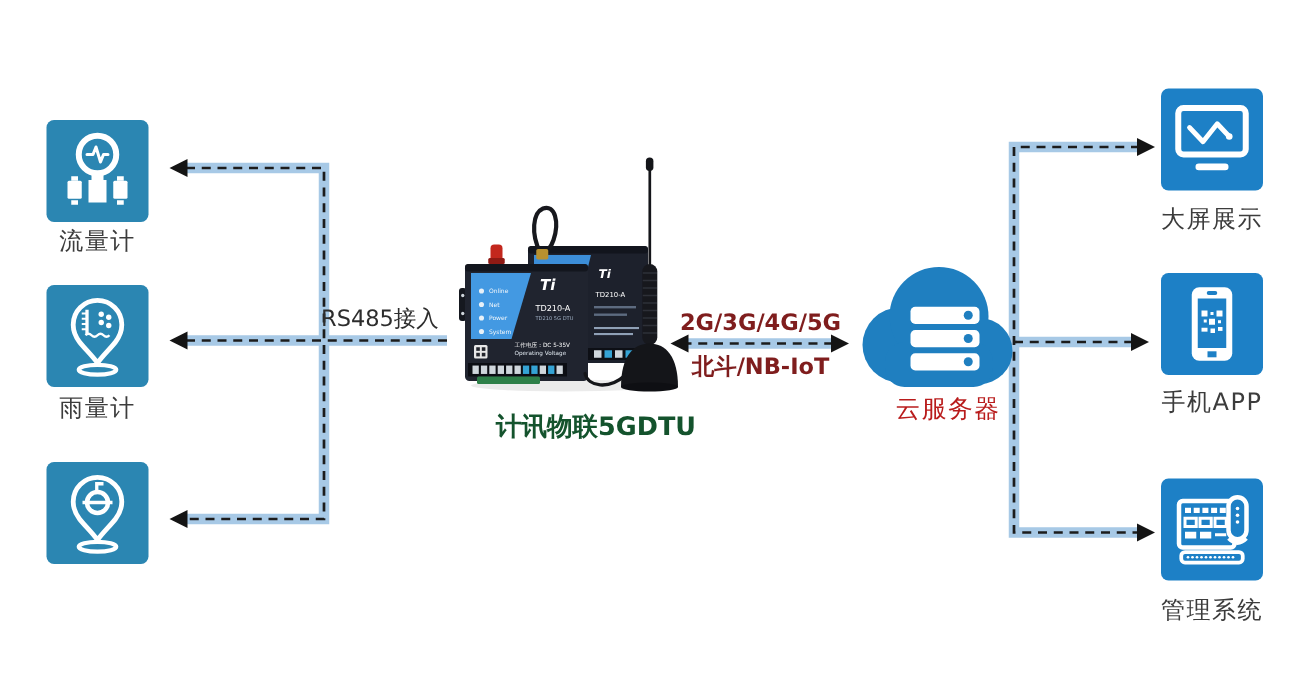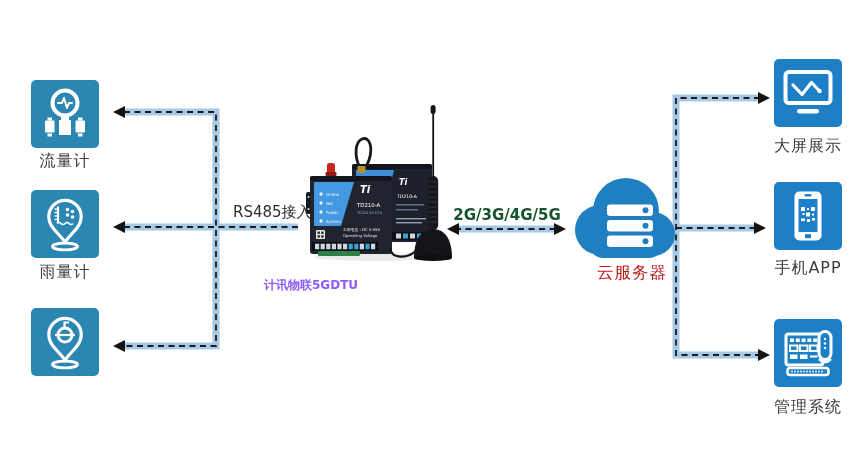--- a/index.html
+++ b/index.html
@@ -12,24 +12,24 @@
   .tile.sensor{background:#2b86b2;}
   .tile.app{background:#1d80c6;}
   .tile svg{display:block;width:68px;height:68px;}
   .lbl{
     position:absolute;text-align:center;font-size:16px;color:#3c3c3c;
     letter-spacing:1px;white-space:nowrap;
   }
   .lbl.sensor-lbl{left:11px;width:108px;}
   .lbl.app-lbl{left:744px;width:128px;}
   .link-lbl{position:absolute;font-size:15px;color:#2d2d2d;white-space:nowrap;}
-  .link-lbl.bold{font-weight:600;color:#14532d;font-size:15px;text-align:center;left:448px;width:118px;}
+  .link-lbl.bold{font-weight:600;color:#7f1d1d;font-size:15px;text-align:center;left:448px;width:118px;}
   .gw-caption{
-    position:absolute;left:264px;top:276px;width:200px;text-align:left;
-    font-weight:700;color:#8b5cf6;font-size:12px;line-height:19px;
+    position:absolute;left:264px;top:276px;width:200px;text-align:right;
+    font-weight:700;color:#14532d;font-size:17px;line-height:19px;
   }
   .cloud-lbl{position:absolute;left:572px;top:262px;width:120px;text-align:center;
     font-size:16.5px;color:#b91c1c;letter-spacing:1px;}
 </style>
 </head>
 <body>
 
 <div class="canvas">
 
   <svg class="layer" width="868" height="461" viewBox="0 0 868 461">
@@ -207,22 +207,23 @@
   <div class="tile sensor" style="left:31px;top:308px">
     <svg viewBox="0 0 68 68">
       <path d="M34,52 C30,46.5 25.5,42.5 22,38 C19.3,34.4 17.8,30.6 17.8,26.5 A16.2,16.2 0 1 1 50.2,26.5 C50.2,30.6 48.7,34.4 46,38 C42.5,42.5 38,46.5 34,52 Z" stroke="#fff" stroke-width="3.2" fill="none"></path>
       <line x1="24" y1="27" x2="44" y2="27" stroke="#fff" stroke-width="2.2"></line>
       <circle cx="34" cy="27" r="7" stroke="#fff" stroke-width="3" fill="none"></circle>
       <path d="M33.5,19.5 L33.5,14.5 L38,14.5" stroke="#fff" stroke-width="2.2" fill="none"></path>
       <ellipse cx="34" cy="56.5" rx="12.5" ry="3.3" stroke="#fff" stroke-width="2.8" fill="none"></ellipse>
     </svg>
   </div>
 
-  <div class="link-lbl" style="left:233px;top:203px">RS485接入</div>
+  <div class="link-lbl" style="left:214px;top:203px">RS485接入</div>
   <div class="link-lbl bold" style="top:206px">2G/3G/4G/5G</div>
+  <div class="link-lbl bold" style="top:235px">北斗/NB-IoT</div>
 
   <div class="gw-caption">
     <div>计讯物联5GDTU</div>
   </div>
 
   <div class="cloud-lbl">云服务器</div>
 
   <div class="tile app" style="left:774px;top:59px">
     <svg viewBox="0 0 68 68">
       <rect x="11.5" y="13" width="45" height="31" rx="3.5" stroke="#fff" stroke-width="4" fill="none"></rect>

